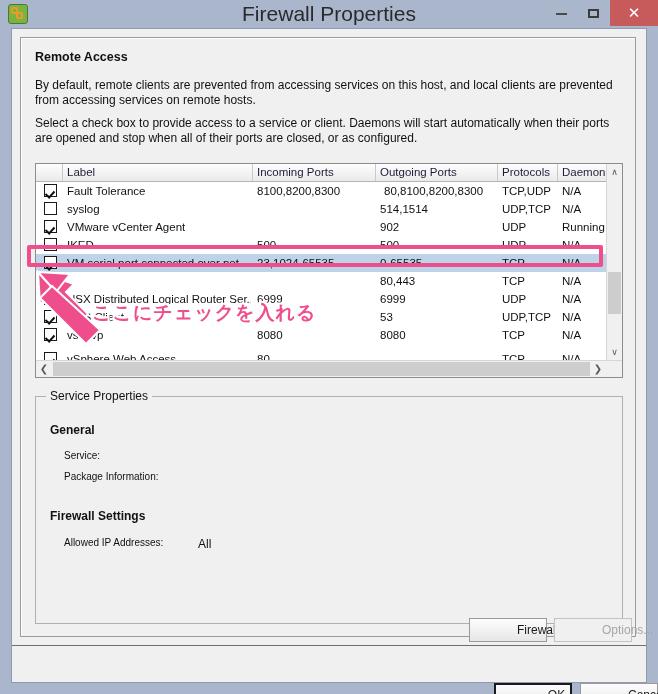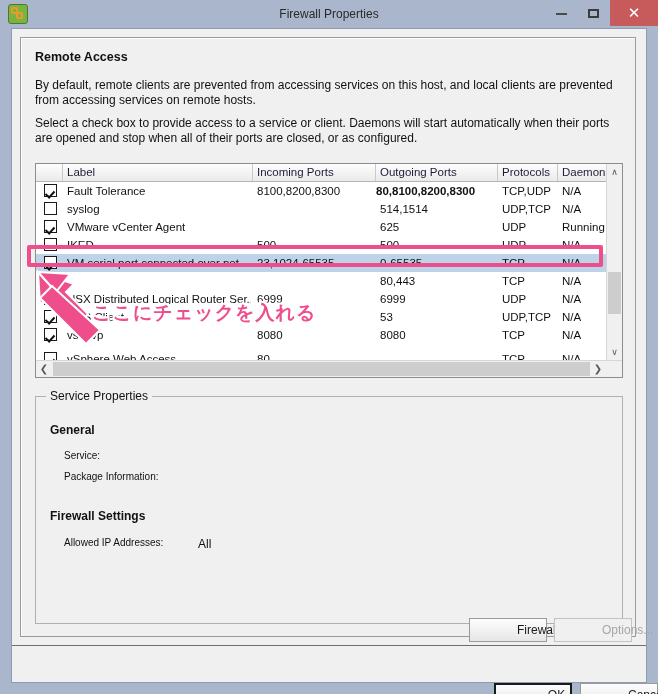--- a/index.html
+++ b/index.html
@@ -35,21 +35,21 @@
     border-radius: 2px;
     box-sizing: border-box;
   }
   .win-icon .g1 { left: 2px; top: 2px; }
   .win-icon .g2 { left: 7px; top: 7px; }
   .title-text {
     position: absolute; left: 0; top: 0;
     width: 658px; height: 28px;
     line-height: 28px;
     text-align: center;
-    font-size: 12px;
+    font-size: 21px;
     color: #2a2a2a;
   }
   .wbtn {
     position: absolute; top: 0;
     height: 26px;
     color: #3b3b3b;
     font-size: 13px;
     text-align: center;
     line-height: 26px;
     cursor: default;
@@ -303,37 +303,37 @@
           <div class="th" style="left:340px;width:122px">Outgoing Ports</div>
           <div class="th" style="left:462px;width:60px">Protocols</div>
           <div class="th" style="left:522px;width:49px">Daemon</div>
         </div>
 
         <div class="rows" id="rows-container">
             <div class="row" style="top: 0px;">
               <span class="cb checked"></span>
               <span class="cell" style="left: 31px; width: 184px;">Fault Tolerance</span>
               <span class="cell" style="left: 221px; width: 117px;">8100,8200,8300</span>
-              <span class="cell" style="left: 340px; width: 116px; font-weight: bold;">80,8100,8200,8300</span>
+              <span class="cell" style="left: 348px; width: 116px;">80,8100,8200,8300</span>
               <span class="cell" style="left: 466px; width: 54px;">TCP,UDP</span>
               <span class="cell" style="left: 526px; width: 43px;">N/A</span>
             </div>
             <div class="row" style="top: 18px;">
               <span class="cb"></span>
               <span class="cell" style="left: 31px; width: 184px;">syslog</span>
               <span class="cell" style="left: 221px; width: 117px;"></span>
               <span class="cell" style="left: 344px; width: 116px;">514,1514</span>
               <span class="cell" style="left: 466px; width: 54px;">UDP,TCP</span>
               <span class="cell" style="left: 526px; width: 43px;">N/A</span>
             </div>
             <div class="row" style="top: 36px;">
               <span class="cb checked"></span>
               <span class="cell" style="left: 31px; width: 184px;">VMware vCenter Agent</span>
               <span class="cell" style="left: 221px; width: 117px;"></span>
-              <span class="cell" style="left: 344px; width: 116px;">625</span>
+              <span class="cell" style="left: 344px; width: 116px;">902</span>
               <span class="cell" style="left: 466px; width: 54px;">UDP</span>
               <span class="cell" style="left: 526px; width: 43px;">Running</span>
             </div>
             <div class="row" style="top: 54px;">
               <span class="cb"></span>
               <span class="cell" style="left: 31px; width: 184px;">IKED</span>
               <span class="cell" style="left: 221px; width: 117px;">500</span>
               <span class="cell" style="left: 344px; width: 116px;">500</span>
               <span class="cell" style="left: 466px; width: 54px;">UDP</span>
               <span class="cell" style="left: 526px; width: 43px;">N/A</span>

